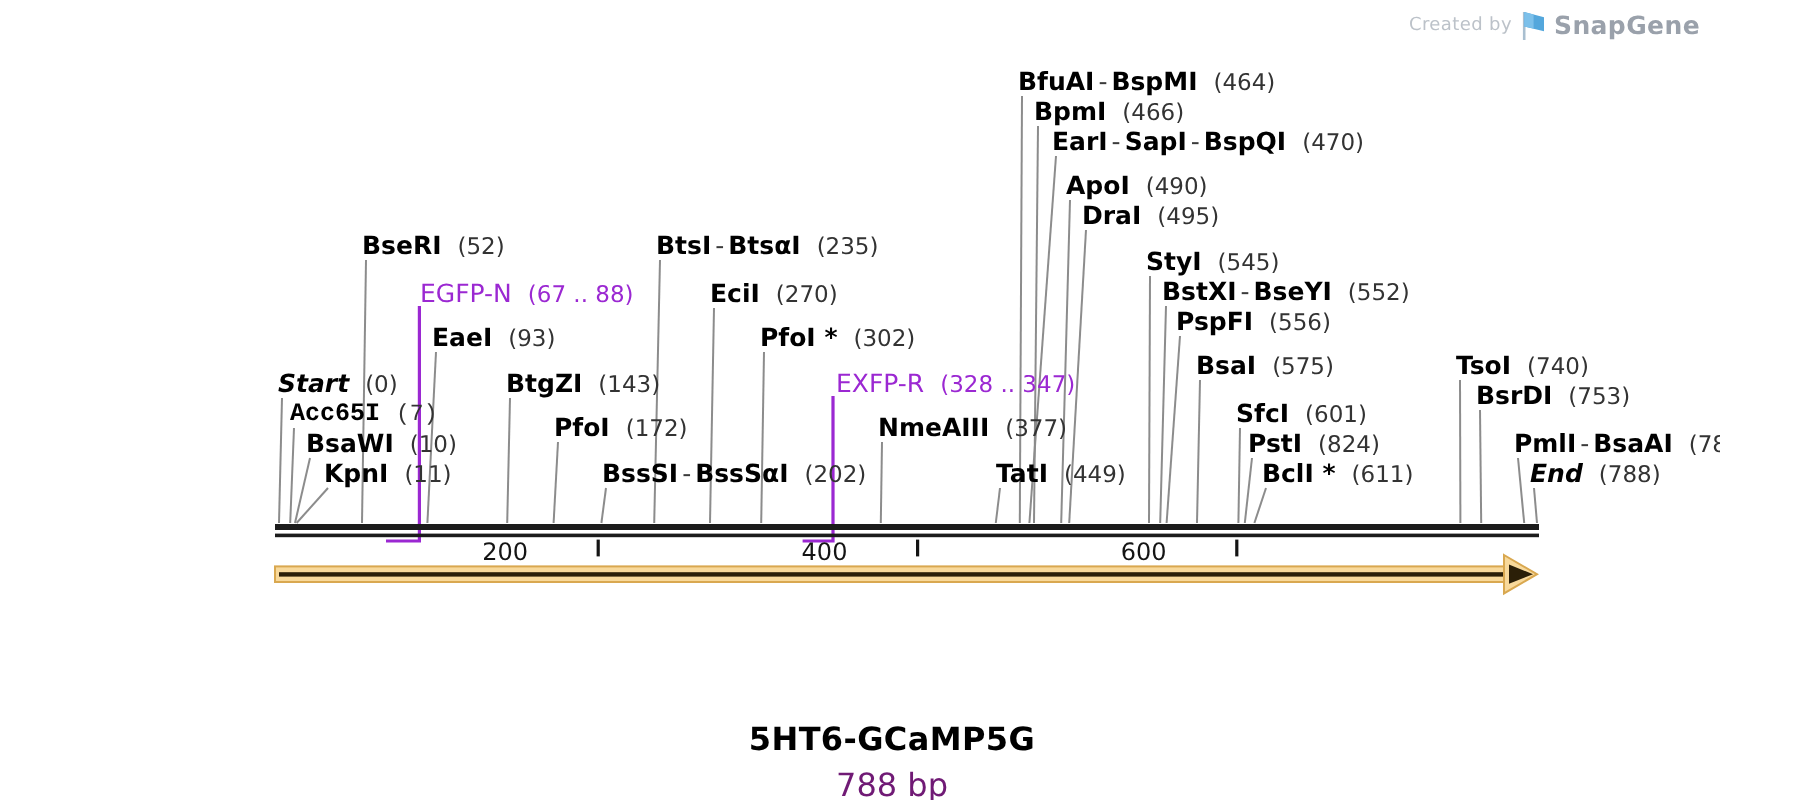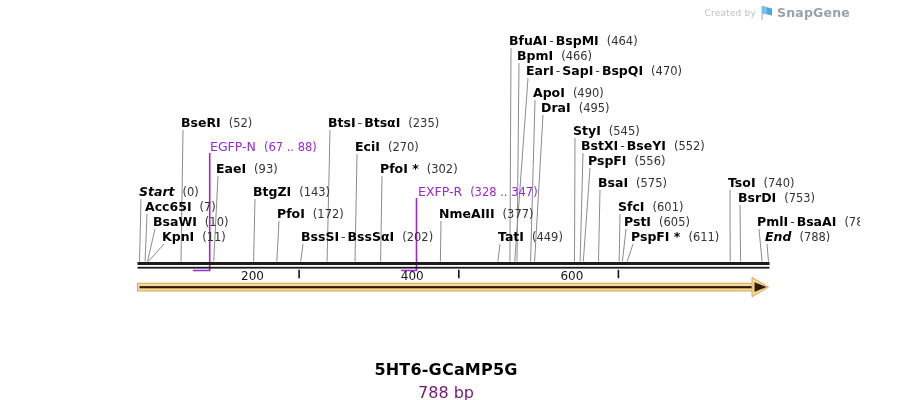--- a/index.html
+++ b/index.html
@@ -96,21 +96,21 @@
     <g>
       <rect x="137.5" y="283.2" width="617" height="7.8" fill="#F8D99B" stroke="#D9A850" stroke-width="1"></rect>
       <rect x="139.5" y="286.1" width="616" height="2.2" fill="#2B1F08"></rect>
       <polygon points="752,277.5 768.5,287.1 752,296.7" fill="#F8D99B" stroke="#D9A850" stroke-width="1"></polygon>
       <polygon points="754.5,282.3 766.5,287.1 754.5,291.9" fill="#2B1F08"></polygon>
     </g>
   </svg>
 
   <div id="site-labels">
       <div class="site-label italic" style="left: 139px; top: 185px;"><span class="nm">Start</span><span class="pos">(0)</span></div>
-      <div class="site-label" style="left: 145px; top: 200px;"><span class="nm">Acc65I</span><span class="pos">(7)</span></div>
+      <div class="site-label" style="left: 145px; top: 200px; font-family: Liberation Mono, monospace;"><span class="nm">Acc65I</span><span class="pos">(7)</span></div>
       <div class="site-label" style="left: 153px; top: 215px;"><span class="nm">BsaWI</span><span class="pos">(10)</span></div>
       <div class="site-label" style="left: 162px; top: 230px;"><span class="nm">KpnI</span><span class="pos">(11)</span></div>
       <div class="site-label" style="left: 181px; top: 116px;"><span class="nm">BseRI</span><span class="pos">(52)</span></div>
       <div class="site-label" style="left: 216px; top: 162px;"><span class="nm">EaeI</span><span class="pos">(93)</span></div>
       <div class="site-label" style="left: 253px; top: 185px;"><span class="nm">BtgZI</span><span class="pos">(143)</span></div>
       <div class="site-label" style="left: 277px; top: 207px;"><span class="nm">PfoI</span><span class="pos">(172)</span></div>
       <div class="site-label" style="left: 301px; top: 230px;"><span class="nm">BssSI<span class="sep">-</span>BssSαI</span><span class="pos">(202)</span></div>
       <div class="site-label" style="left: 328px; top: 116px;"><span class="nm">BtsI<span class="sep">-</span>BtsαI</span><span class="pos">(235)</span></div>
       <div class="site-label" style="left: 355px; top: 140px;"><span class="nm">EciI</span><span class="pos">(270)</span></div>
       <div class="site-label" style="left: 380px; top: 162px;"><span class="nm">PfoI *</span><span class="pos">(302)</span></div>
@@ -119,22 +119,22 @@
       <div class="site-label" style="left: 509px; top: 34px;"><span class="nm">BfuAI<span class="sep">-</span>BspMI</span><span class="pos">(464)</span></div>
       <div class="site-label" style="left: 517px; top: 49px;"><span class="nm">BpmI</span><span class="pos">(466)</span></div>
       <div class="site-label" style="left: 526px; top: 64px;"><span class="nm">EarI<span class="sep">-</span>SapI<span class="sep">-</span>BspQI</span><span class="pos">(470)</span></div>
       <div class="site-label" style="left: 533px; top: 86px;"><span class="nm">ApoI</span><span class="pos">(490)</span></div>
       <div class="site-label" style="left: 541px; top: 101px;"><span class="nm">DraI</span><span class="pos">(495)</span></div>
       <div class="site-label" style="left: 573px; top: 124px;"><span class="nm">StyI</span><span class="pos">(545)</span></div>
       <div class="site-label" style="left: 581px; top: 139px;"><span class="nm">BstXI<span class="sep">-</span>BseYI</span><span class="pos">(552)</span></div>
       <div class="site-label" style="left: 588px; top: 154px;"><span class="nm">PspFI</span><span class="pos">(556)</span></div>
       <div class="site-label" style="left: 598px; top: 176px;"><span class="nm">BsaI</span><span class="pos">(575)</span></div>
       <div class="site-label" style="left: 618px; top: 200px;"><span class="nm">SfcI</span><span class="pos">(601)</span></div>
-      <div class="site-label" style="left: 624px; top: 215px;"><span class="nm">PstI</span><span class="pos">(605)</span></div>
-      <div class="site-label" style="left: 631px; top: 230px;"><span class="nm">PspFI *</span><span class="pos">(611)</span></div>
+      <div class="site-label" style="left: 624px; top: 215px;"><span class="nm">PstI</span><span class="pos">(824)</span></div>
+      <div class="site-label" style="left: 631px; top: 230px;"><span class="nm">BclI *</span><span class="pos">(611)</span></div>
       <div class="site-label" style="left: 728px; top: 176px;"><span class="nm">TsoI</span><span class="pos">(740)</span></div>
       <div class="site-label" style="left: 738px; top: 191px;"><span class="nm">BsrDI</span><span class="pos">(753)</span></div>
       <div class="site-label" style="left: 757px; top: 215px;"><span class="nm">PmlI<span class="sep">-</span>BsaAI</span><span class="pos">(780)</span></div>
       <div class="site-label italic" style="left: 765px; top: 230px;"><span class="nm">End</span><span class="pos">(788)</span></div>
       <div class="site-label primer" style="left: 210px; top: 140px; color: rgb(155, 40, 210);"><span class="nm">EGFP-N</span><span class="pos" style="color:#9B28D2">(67 .. 88)</span></div>
       <div class="site-label primer" style="left: 418px; top: 185px; color: rgb(155, 40, 210);"><span class="nm">EXFP-R</span><span class="pos" style="color:#9B28D2">(328 .. 347)</span></div>
     </div>
   <div id="ruler-numbers">
       <div class="ruler-num" style="left: 241.1px; top: 270px;">200</div>
       <div class="ruler-num" style="left: 400.8px; top: 270px;">400</div>

